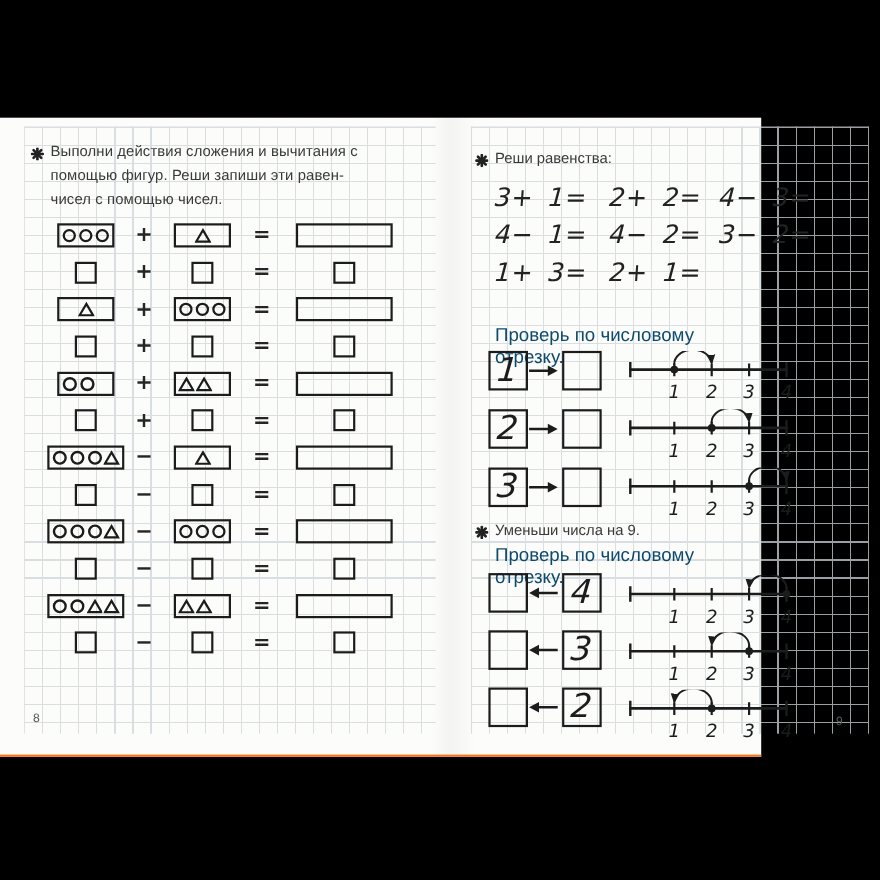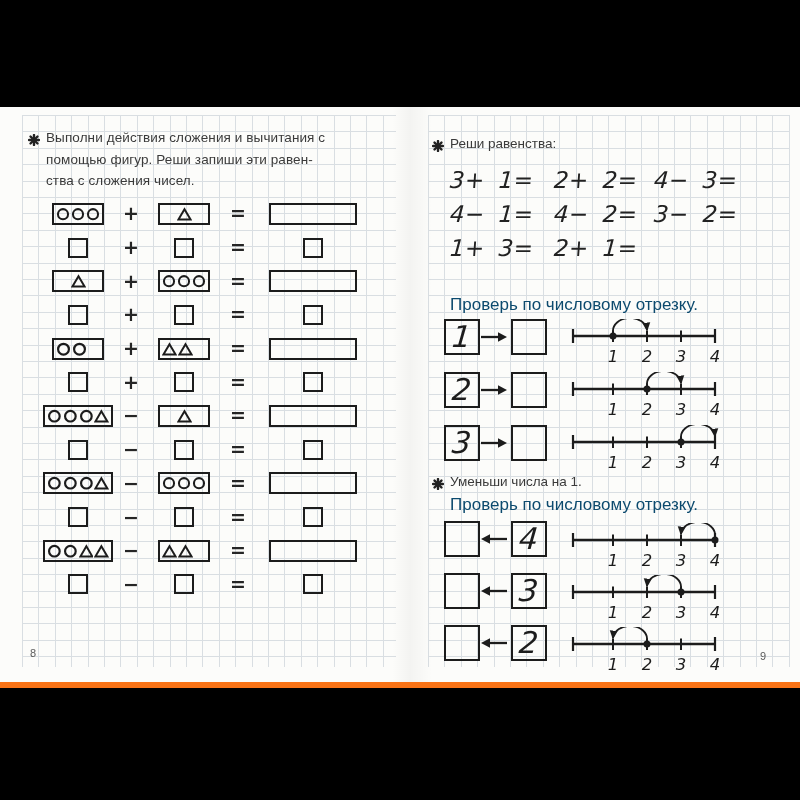--- a/index.html
+++ b/index.html
@@ -2,23 +2,23 @@
 <html style="--ink: #1c1c1c; --paper: #fcfcfa; --grid: #ced4db;"><head>
 <meta charset="utf-8">
 <style>
   html,body{margin:0;padding:0;}
   body{
     width:800px;height:800px;position:relative;overflow:hidden;
     background:#000;
     font-family:"Liberation Sans",sans-serif;
   }
   .book{
-    position:absolute;left:0;top:107px;width:800px;height:581px;
+    position:absolute;left:0;top:107px;width:692px;height:581px;
     background:var(--paper,#fcfcfa);
-    border-bottom:6px solid #f97316;
+    border-bottom:2px solid #f97316;
     box-sizing:border-box;
   }
   .grid{
     position:absolute;top:8px;height:552px;
     background-image:
       repeating-linear-gradient(to right, var(--grid,#ced4db) 0 1px, transparent 1px 16.4px),
       repeating-linear-gradient(to bottom, var(--grid,#ced4db) 0 1px, transparent 1px 16.4px);
     opacity:.75;
   }
   .grid-left{left:22px;width:374px;}
@@ -110,21 +110,21 @@
           <line x1="6" y1="1" x2="6" y2="11"></line>
           <line x1="1" y1="6" x2="11" y2="6"></line>
           <line x1="2.5" y1="2.5" x2="9.5" y2="9.5"></line>
           <line x1="9.5" y1="2.5" x2="2.5" y2="9.5"></line>
         </g>
       </svg>
     </span>
     <span class="instr-lines">
       <span>Выполни действия сложения и вычитания с</span><br>
       <span>помощью фигур. Реши запиши эти равен-</span><br>
-      <span>ства с сложения чисел.</span>
+      <span>чисел с помощью чисел.</span>
     </span>
   </div>
 
   <div class="left-rows">
       <div class="eqrow">
         <div class="shape-box" style="width: 52px; justify-content: flex-start;">
           <svg width="15" height="16" viewBox="0 0 15 16">
             <circle cx="7.5" cy="8.2" r="5.4" fill="none" stroke="#1c1c1c" stroke-width="2.2"></circle>
           </svg>
           <svg width="15" height="16" viewBox="0 0 15 16">
@@ -419,21 +419,21 @@
     <span class="bullet">
       <svg width="12" height="12" viewBox="0 0 12 12">
         <g stroke="#222" stroke-width="2.4" stroke-linecap="round">
           <line x1="6" y1="1" x2="6" y2="11"></line>
             <line x1="1" y1="6" x2="11" y2="6"></line>
           <line x1="2.5" y1="2.5" x2="9.5" y2="9.5"></line>
             <line x1="9.5" y1="2.5" x2="2.5" y2="9.5"></line>
         </g>
       </svg>
     </span>
-    <span>Уменьши числа на 1.</span>
+    <span>Уменьши числа на 9.</span>
   </div>
   <div class="subhead" style="left:450px;top:388px;">Проверь по числовому отрезку.</div>
 
   <div class="nl-rows" style="top:412px;" id="dec-rows">
       <div class="nl-row" style="height: 52px;">
         <div class="num-box abs" style="left: 12px; top: 2px;"></div>
         <svg width="30" height="12" viewBox="0 0 30 12" style="position: absolute; left: 47px; top: 14px;">
           <line x1="9" y1="6" x2="28" y2="6" stroke="#1c1c1c" stroke-width="2.3"></line>
           <polygon points="11,1.2 2,6 11,10.8" fill="#1c1c1c"></polygon>
         </svg>

